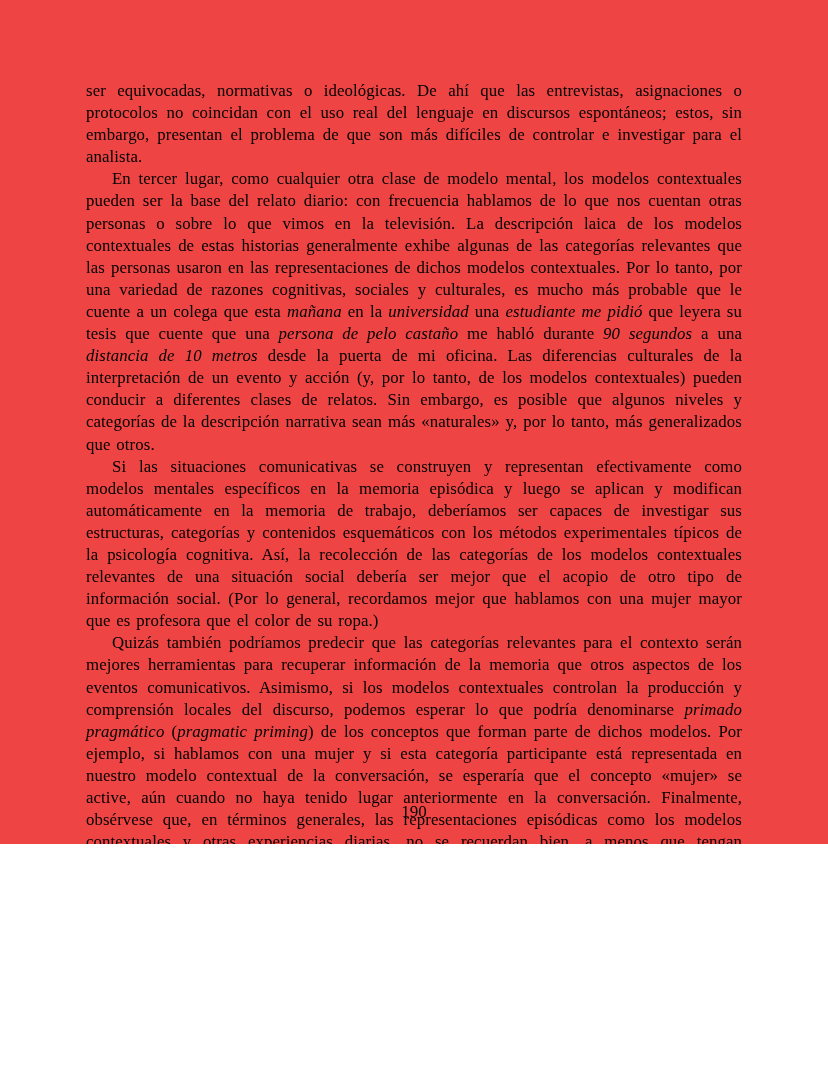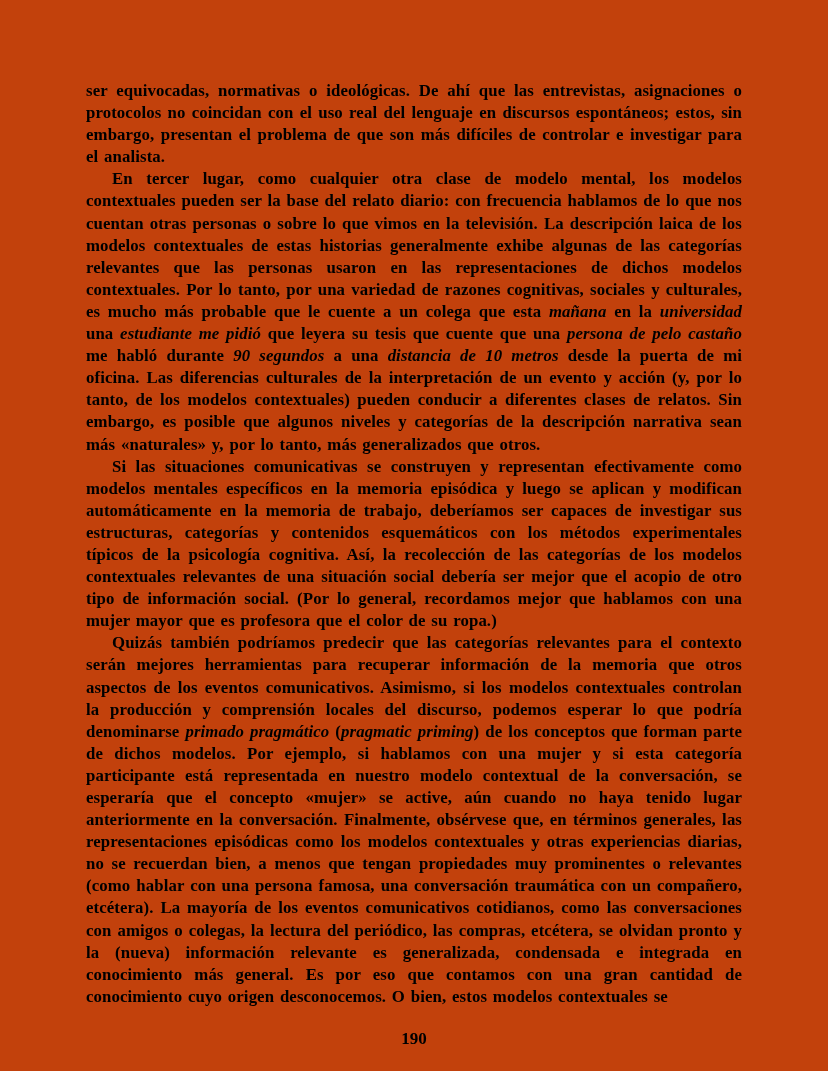--- a/index.html
+++ b/index.html
@@ -3,26 +3,25 @@
 <meta charset="utf-8">
 <style>
   html, body {
     margin: 0;
     padding: 0;
     background: #ffffff;
   }
   .page {
     position: relative;
     width: 828px;
-    height: 1071px;
-    background: #c2410c;
+    height: 844px;
+    background: #ef4444;
     overflow: hidden;
     font-family: "Liberation Serif", serif;
     color: #000000;
-    font-weight: bold;
   }
   .text-block {
     position: absolute;
     left: 86px;
     top: 80px;
     width: 656px;
     text-align: justify;
     font-size: 16.8px;
     line-height: 22.1px;
     letter-spacing: 0.1px;

